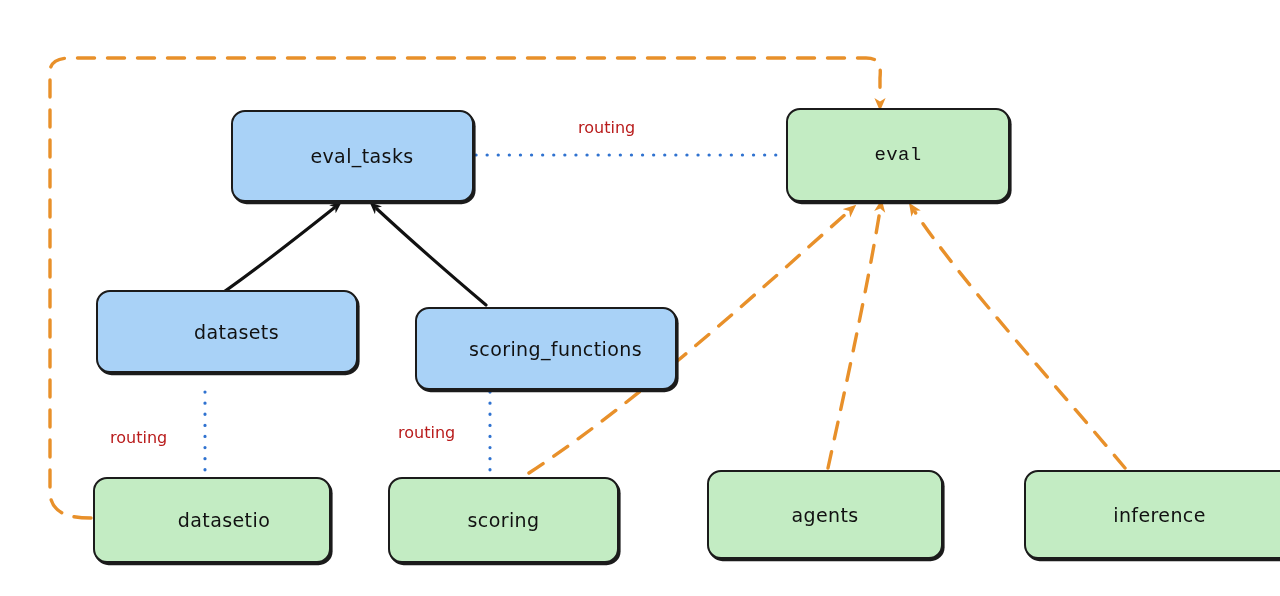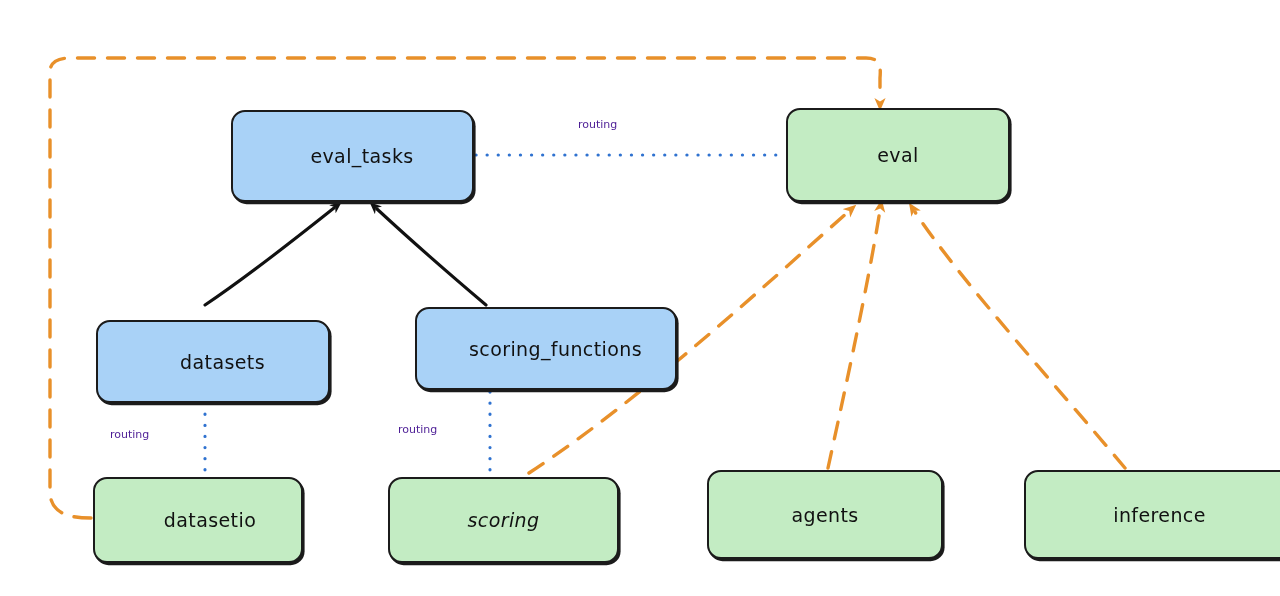--- a/index.html
+++ b/index.html
@@ -6,21 +6,21 @@
   body{width:1280px;height:596px;overflow:hidden;
        font-family:"DejaVu Sans","Liberation Sans",sans-serif;}
   #stage{position:relative;width:1280px;height:596px;background:#fff;}
   svg.layer{position:absolute;left:0;top:0;width:1280px;height:596px;}
   .node{position:absolute;display:flex;align-items:center;justify-content:center;
         box-sizing:border-box;border:2.6px solid #1b1b1b;border-radius:14px;
         color:#111;font-size:19px;letter-spacing:.4px;
         box-shadow:1.6px 2.2px 0 #1b1b1b;}
   .node.blue{background:#a9d2f7;padding-left:19px;}
   .node.green{background:#c3ecc3;}
-  .elabel{position:absolute;color:#4c1d95;font-size:11px;white-space:nowrap;}
+  .elabel{position:absolute;color:#b91c1c;font-size:16px;white-space:nowrap;}
 </style>
 </head>
 <body>
 
 <div id="stage">
 
   <svg class="layer" viewBox="0 0 1280 596">
     <defs>
       <marker id="ah-black" markerWidth="13" markerHeight="13" refX="2" refY="5.2" orient="auto" markerUnits="userSpaceOnUse">
         <path d="M0,0 L12,5.2 L0,10.4 L3.4,5.2 Z" fill="#111"></path>
@@ -63,29 +63,29 @@
       <path d="M828,468 C 845,390 868,285 880,210" fill="none" stroke="#e8902a" stroke-width="3.4" stroke-linecap="round" stroke-dasharray="17 13" marker-end="url(#ah-orange)"></path>
     </g>
 
     <g>
       <path d="M1125,468 C 1060,390 960,280 915,212" fill="none" stroke="#e8902a" stroke-width="3.4" stroke-linecap="round" stroke-dasharray="17 13" marker-end="url(#ah-orange)"></path>
     </g>
   </svg>
 
   <div class="node blue" style="left:231px;top:110px;width:243px;height:92px;">eval_tasks</div>
 
-  <div class="node green" style="left:786px;top:108px;width:224px;height:94px;">eval</div>
+  <div class="node green" style="left:786px;top:108px;width:224px;height:94px;font-family:Liberation Mono, monospace;">eval</div>
 
-  <div class="node blue" style="left:96px;top:320px;width:234px;height:83px;">datasets</div>
+  <div class="node blue" style="left:96px;top:290px;width:262px;height:83px;">datasets</div>
 
   <div class="node blue" style="left:379px;top:307px;width:262px;height:83px;margin-left:36px;">scoring_functions</div>
 
-  <div class="node green" style="left:93px;top:477px;width:210px;height:86px;padding-left:24px;">datasetio</div>
+  <div class="node green" style="left:93px;top:477px;width:238px;height:86px;padding-left:24px;">datasetio</div>
 
-  <div class="node green" style="left:388px;top:477px;width:231px;height:86px;font-style:italic;">scoring</div>
+  <div class="node green" style="left:388px;top:477px;width:231px;height:86px;">scoring</div>
 
   <div class="node green" style="left:707px;top:470px;width:236px;height:89px;text-align:right;">agents</div>
 
   <div class="node green" style="left:1024px;top:470px;width:271px;height:89px;">inference</div>
 
   <div class="elabel" style="left:578px;top:118px;">routing</div>
   <div class="elabel" style="left:110px;top:428px;">routing</div>
   <div class="elabel" style="left:398px;top:423px;">routing</div>
 
 </div>

